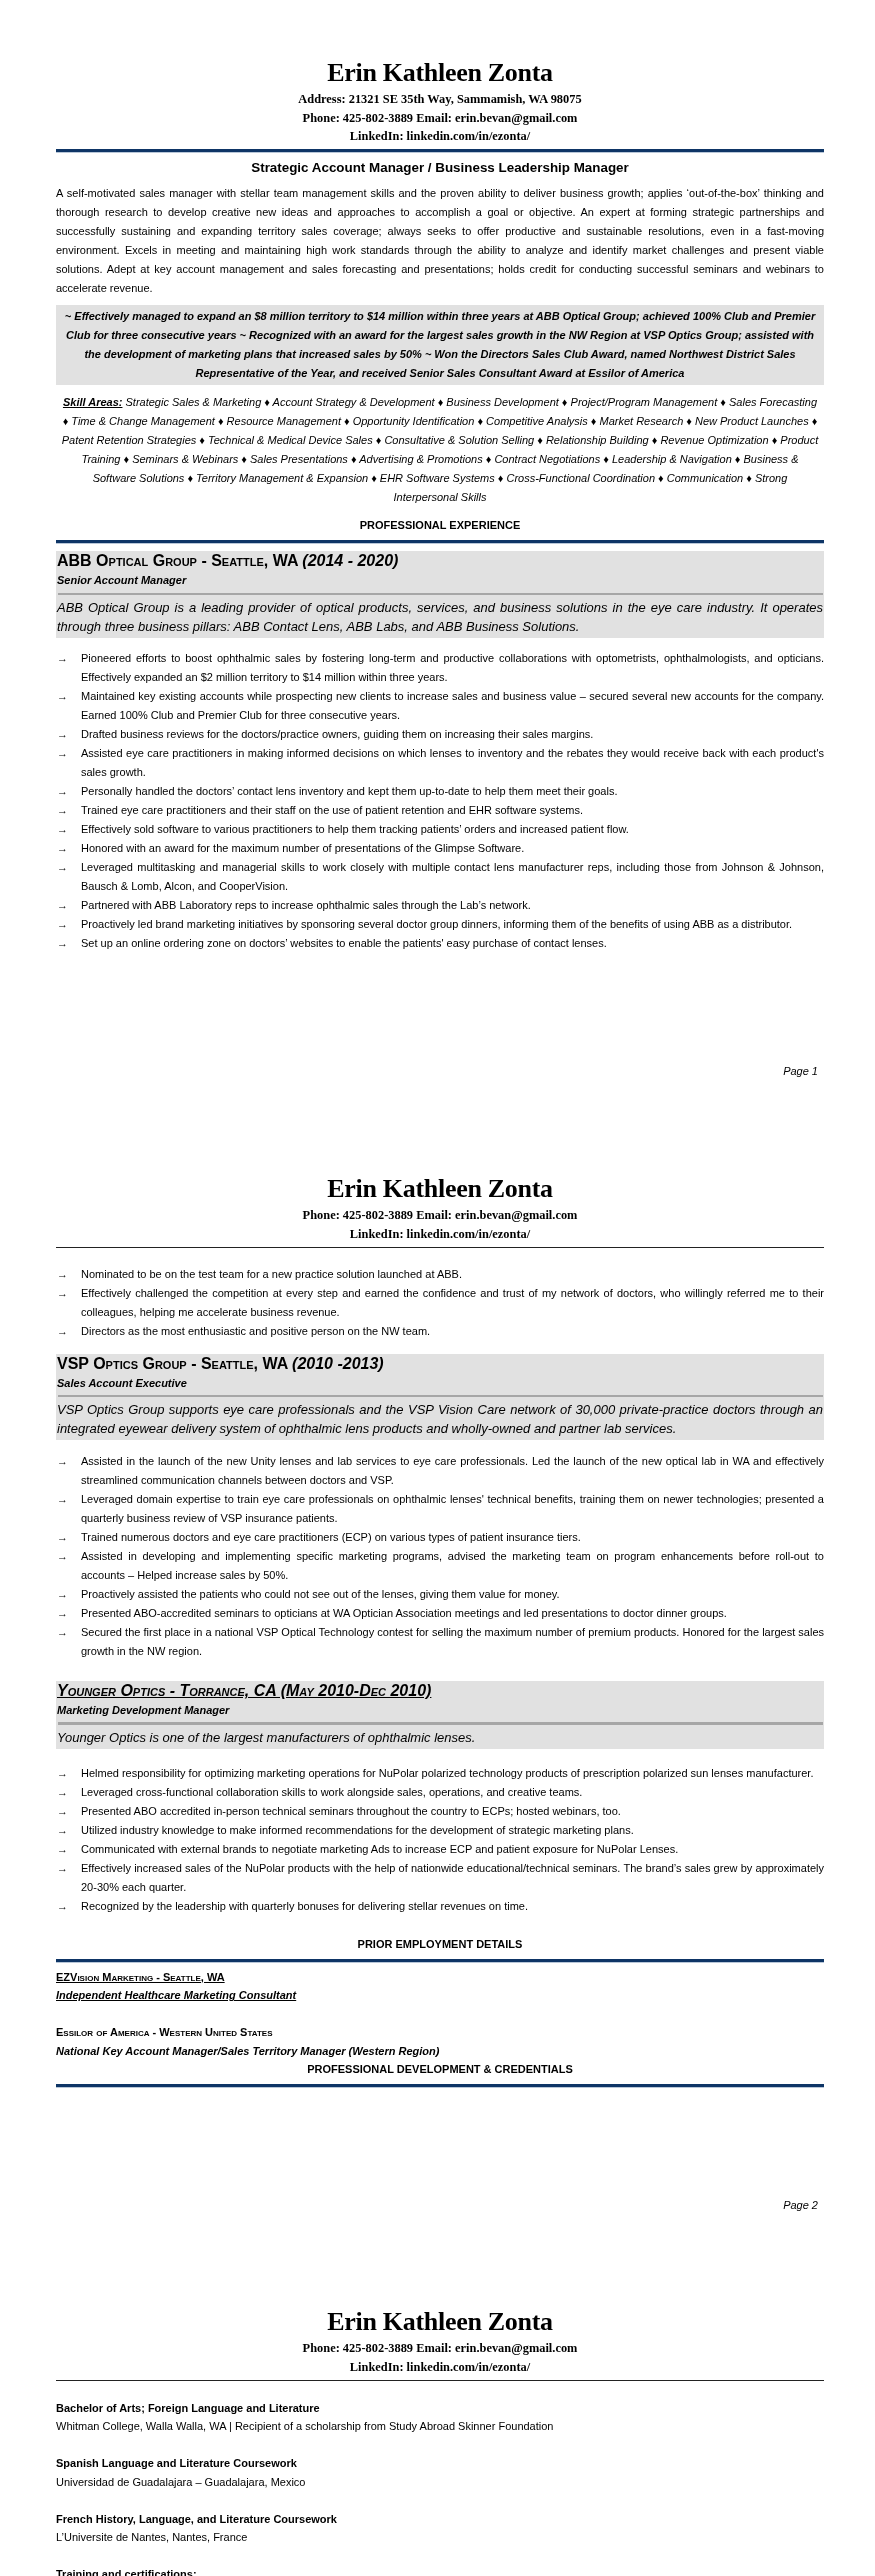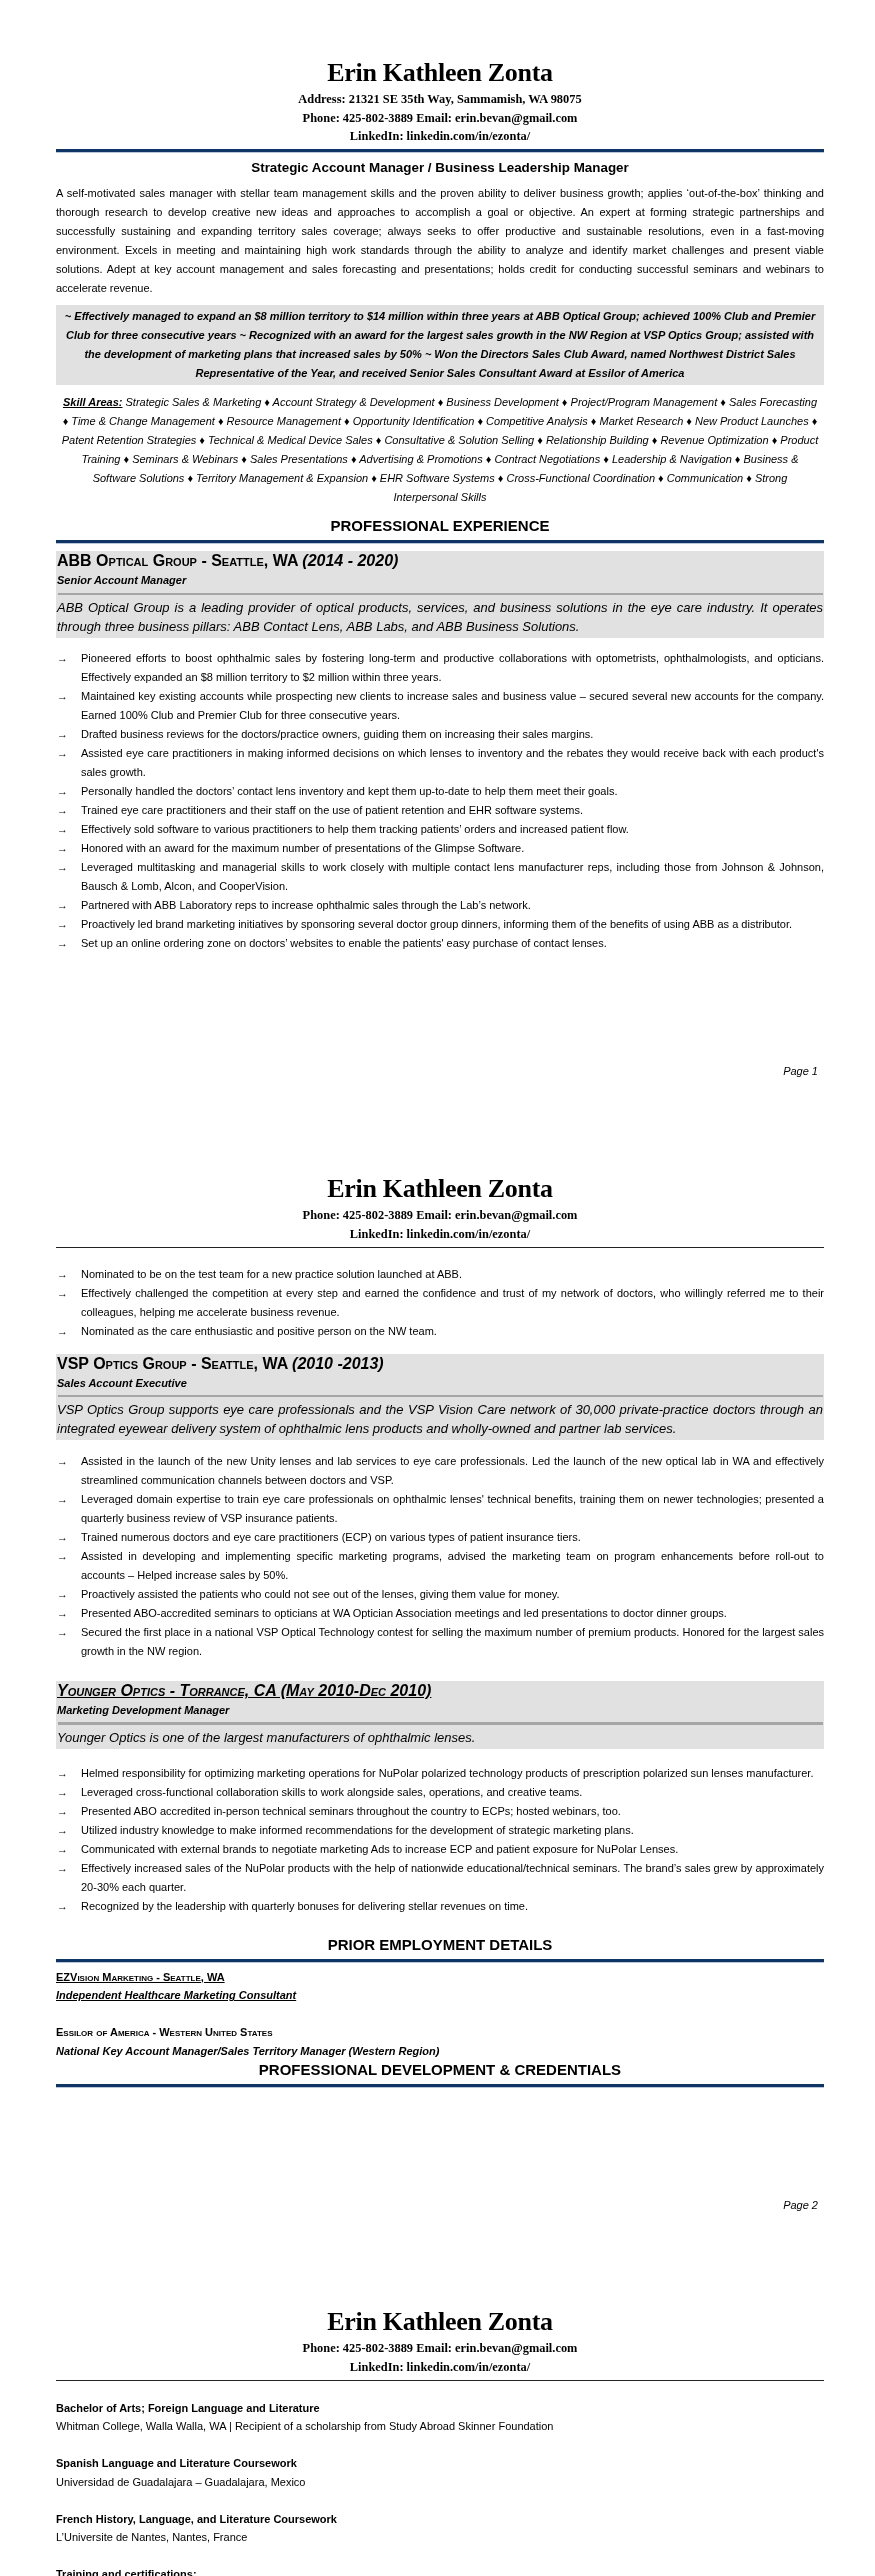--- a/index.html
+++ b/index.html
@@ -8,21 +8,21 @@
   .content { position: absolute; left: 56px; width: 768px; }
   .name { font-family: "Liberation Serif", serif; font-weight: bold; font-size: 26px; text-align: center; line-height: 29px; letter-spacing: -0.3px; }
   .contact { font-family: "Liberation Serif", serif; font-weight: bold; font-size: 12.4px; text-align: center; line-height: 18.5px; }
   .rule-blue { height: 3.1px; background: #0e3566; border-bottom: 0.5px solid #b9c7d8; }
   .rule-black { height: 1px; background: #222; }
   .headline { font-family: "Liberation Sans", sans-serif; font-weight: bold; font-size: 13.4px; text-align: center; line-height: 17.5px; }
   .para { font-family: "Liberation Sans", sans-serif; font-size: 11px; line-height: 19px; text-align: justify; }
   .highlight-box { background: #e1e1e1; padding: 2.1px 3.1px; font-family: "Liberation Sans", sans-serif; font-weight: bold; font-style: italic; font-size: 11px; line-height: 19px; text-align: center; }
   .skills { font-family: "Liberation Sans", sans-serif; font-style: italic; font-size: 11px; line-height: 19px; text-align: center; padding: 0 5.2px; }
   .skills .label { font-weight: bold; text-decoration: underline; }
-  .section-title { font-family: "Liberation Sans", sans-serif; font-weight: bold; font-size: 15px; text-align: center; line-height: 15.5px; }
+  .section-title { font-family: "Liberation Sans", sans-serif; font-weight: bold; font-size: 11px; text-align: center; line-height: 15.5px; }
   .job-box { background: #e1e1e1; padding: 1px 1px 2.1px 1px; }
   .job-company { font-family: "Liberation Sans", sans-serif; font-weight: bold; font-size: 16px; line-height: 18.5px; font-variant: small-caps; }
   .job-company .dates { font-style: italic; font-variant: normal; }
   .job-title { font-family: "Liberation Sans", sans-serif; font-weight: bold; font-style: italic; font-size: 11px; line-height: 18.5px; }
   .job-rule { height: 2.1px; background: #a6a6a6; margin: 3.1px 0 3.1px 1px; }
   .job-desc { font-family: "Liberation Sans", sans-serif; font-style: italic; font-size: 13px; line-height: 19px; text-align: justify; }
   ul.bullets { list-style: none; margin: 0; padding: 0; }
   ul.bullets li { position: relative; padding-left: 25px; font-family: "Liberation Sans", sans-serif; font-size: 11px; line-height: 19px; text-align: justify; }
   ul.bullets li .arrow { position: absolute; left: 1px; top: 0; }
   .page-num { position: absolute; right: 58px; font-family: "Liberation Sans", sans-serif; font-style: italic; font-size: 11px; }
@@ -55,21 +55,21 @@
       <div class="job-company">
         <span>ABB Optical Group - Seattle, WA</span>
         <span class="dates">(2014 - 2020)</span>
       </div>
       <div class="job-title">Senior Account Manager</div>
       <div class="job-rule"></div>
       <div class="job-desc">ABB Optical Group is a leading provider of optical products, services, and business solutions in the eye care industry. It operates through three business pillars: ABB Contact Lens, ABB Labs, and ABB Business Solutions.</div>
     </div>
 
     <ul class="bullets" style="margin-top:11.3px;">
-      <li><span class="arrow">→</span><span>Pioneered efforts to boost ophthalmic sales by fostering long-term and productive collaborations with optometrists, ophthalmologists, and opticians. Effectively expanded an $8 million territory to $2 million within three years.</span></li>
+      <li><span class="arrow">→</span><span>Pioneered efforts to boost ophthalmic sales by fostering long-term and productive collaborations with optometrists, ophthalmologists, and opticians. Effectively expanded an $2 million territory to $14 million within three years.</span></li>
       <li><span class="arrow">→</span><span>Maintained key existing accounts while prospecting new clients to increase sales and business value – secured several new accounts for the company. Earned 100% Club and Premier Club for three consecutive years.</span></li>
       <li><span class="arrow">→</span><span>Drafted business reviews for the doctors/practice owners, guiding them on increasing their sales margins.</span></li>
       <li><span class="arrow">→</span><span>Assisted eye care practitioners in making informed decisions on which lenses to inventory and the rebates they would receive back with each product's sales growth.</span></li>
       <li><span class="arrow">→</span><span>Personally handled the doctors’ contact lens inventory and kept them up-to-date to help them meet their goals.</span></li>
       <li><span class="arrow">→</span><span>Trained eye care practitioners and their staff on the use of patient retention and EHR software systems.</span></li>
       <li><span class="arrow">→</span><span>Effectively sold software to various practitioners to help them tracking patients’ orders and increased patient flow.</span></li>
       <li><span class="arrow">→</span><span>Honored with an award for the maximum number of presentations of the Glimpse Software.</span></li>
       <li><span class="arrow">→</span><span>Leveraged multitasking and managerial skills to work closely with multiple contact lens manufacturer reps, including those from Johnson &amp; Johnson, Bausch &amp; Lomb, Alcon, and CooperVision.</span></li>
       <li><span class="arrow">→</span><span>Partnered with ABB Laboratory reps to increase ophthalmic sales through the Lab’s network.</span></li>
       <li><span class="arrow">→</span><span>Proactively led brand marketing initiatives by sponsoring several doctor group dinners, informing them of the benefits of using ABB as a distributor.</span></li>
@@ -82,21 +82,21 @@
 <div class="page" style="top:0;">
   <div class="content" style="top:1174px;">
     <div class="name">Erin Kathleen Zonta</div>
     <div class="contact" style="margin-top:3.1px;">Phone: 425-802-3889 Email: erin.bevan@gmail.com</div>
     <div class="contact">LinkedIn: linkedin.com/in/ezonta/</div>
     <div class="rule-black" style="margin-top:4.1px;"></div>
 
     <ul class="bullets" style="margin-top:16.5px;">
       <li><span class="arrow">→</span><span>Nominated to be on the test team for a new practice solution launched at ABB.</span></li>
       <li><span class="arrow">→</span><span>Effectively challenged the competition at every step and earned the confidence and trust of my network of doctors, who willingly referred me to their colleagues, helping me accelerate business revenue.</span></li>
-      <li><span class="arrow">→</span><span>Nominated as the care enthusiastic and positive person on the NW team.</span></li>
+      <li><span class="arrow">→</span><span>Directors as the most enthusiastic and positive person on the NW team.</span></li>
     </ul>
 
     <div class="job-box" style="margin-top:13.4px;">
       <div class="job-company">
         <span>VSP Optics Group - Seattle, WA</span>
         <span class="dates">(2010 -2013)</span>
       </div>
       <div class="job-title">Sales Account Executive</div>
       <div class="job-rule"></div>
       <div class="job-desc">VSP Optics Group supports eye care professionals and the VSP Vision Care network of 30,000 private-practice doctors through an integrated eyewear delivery system of ophthalmic lens products and wholly-owned and partner lab services.</div>

